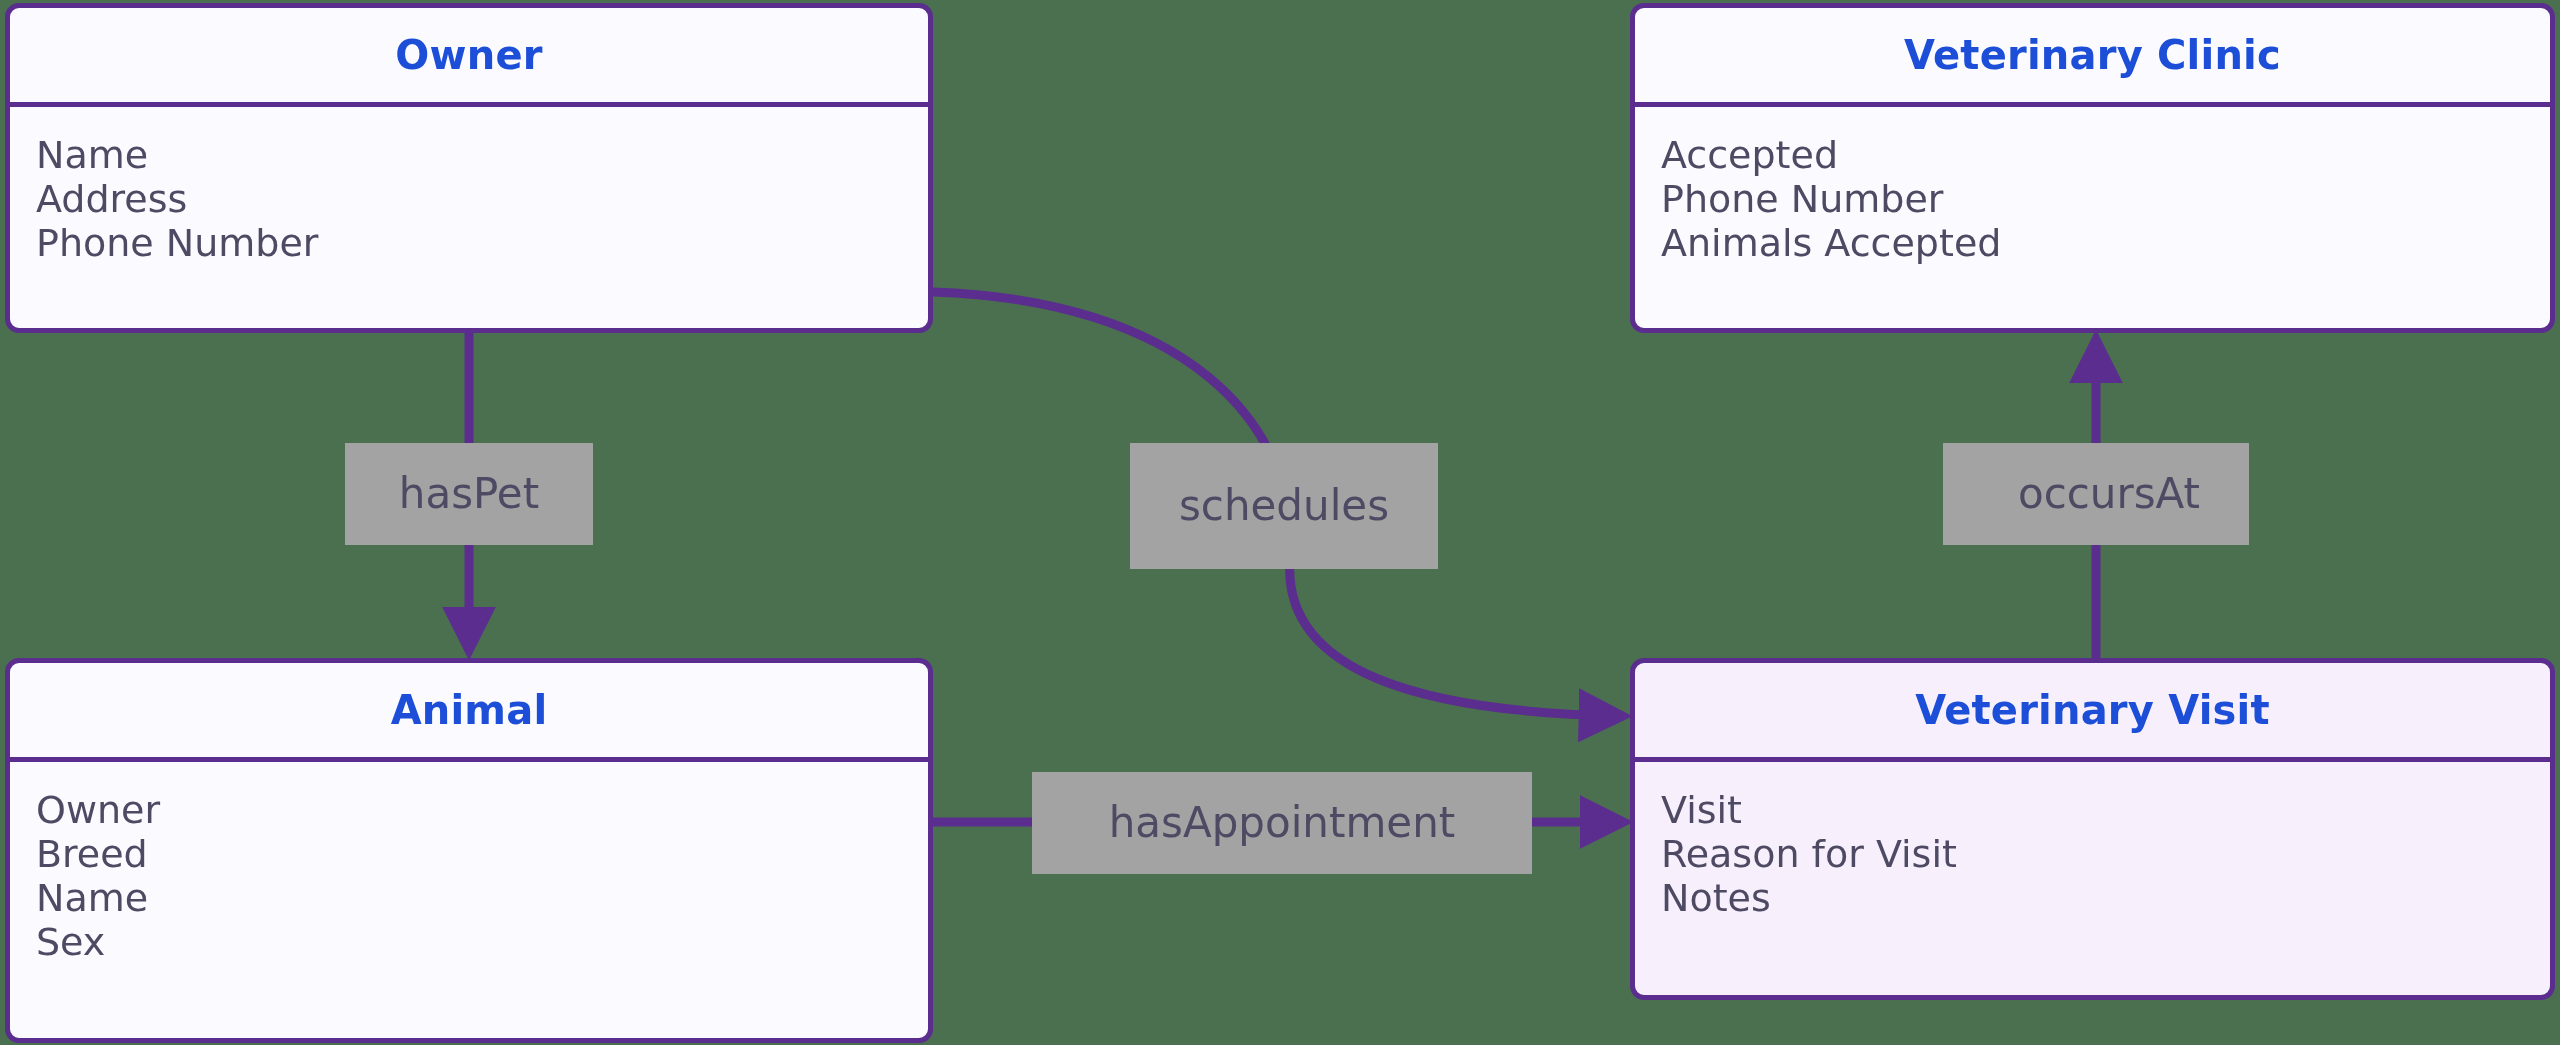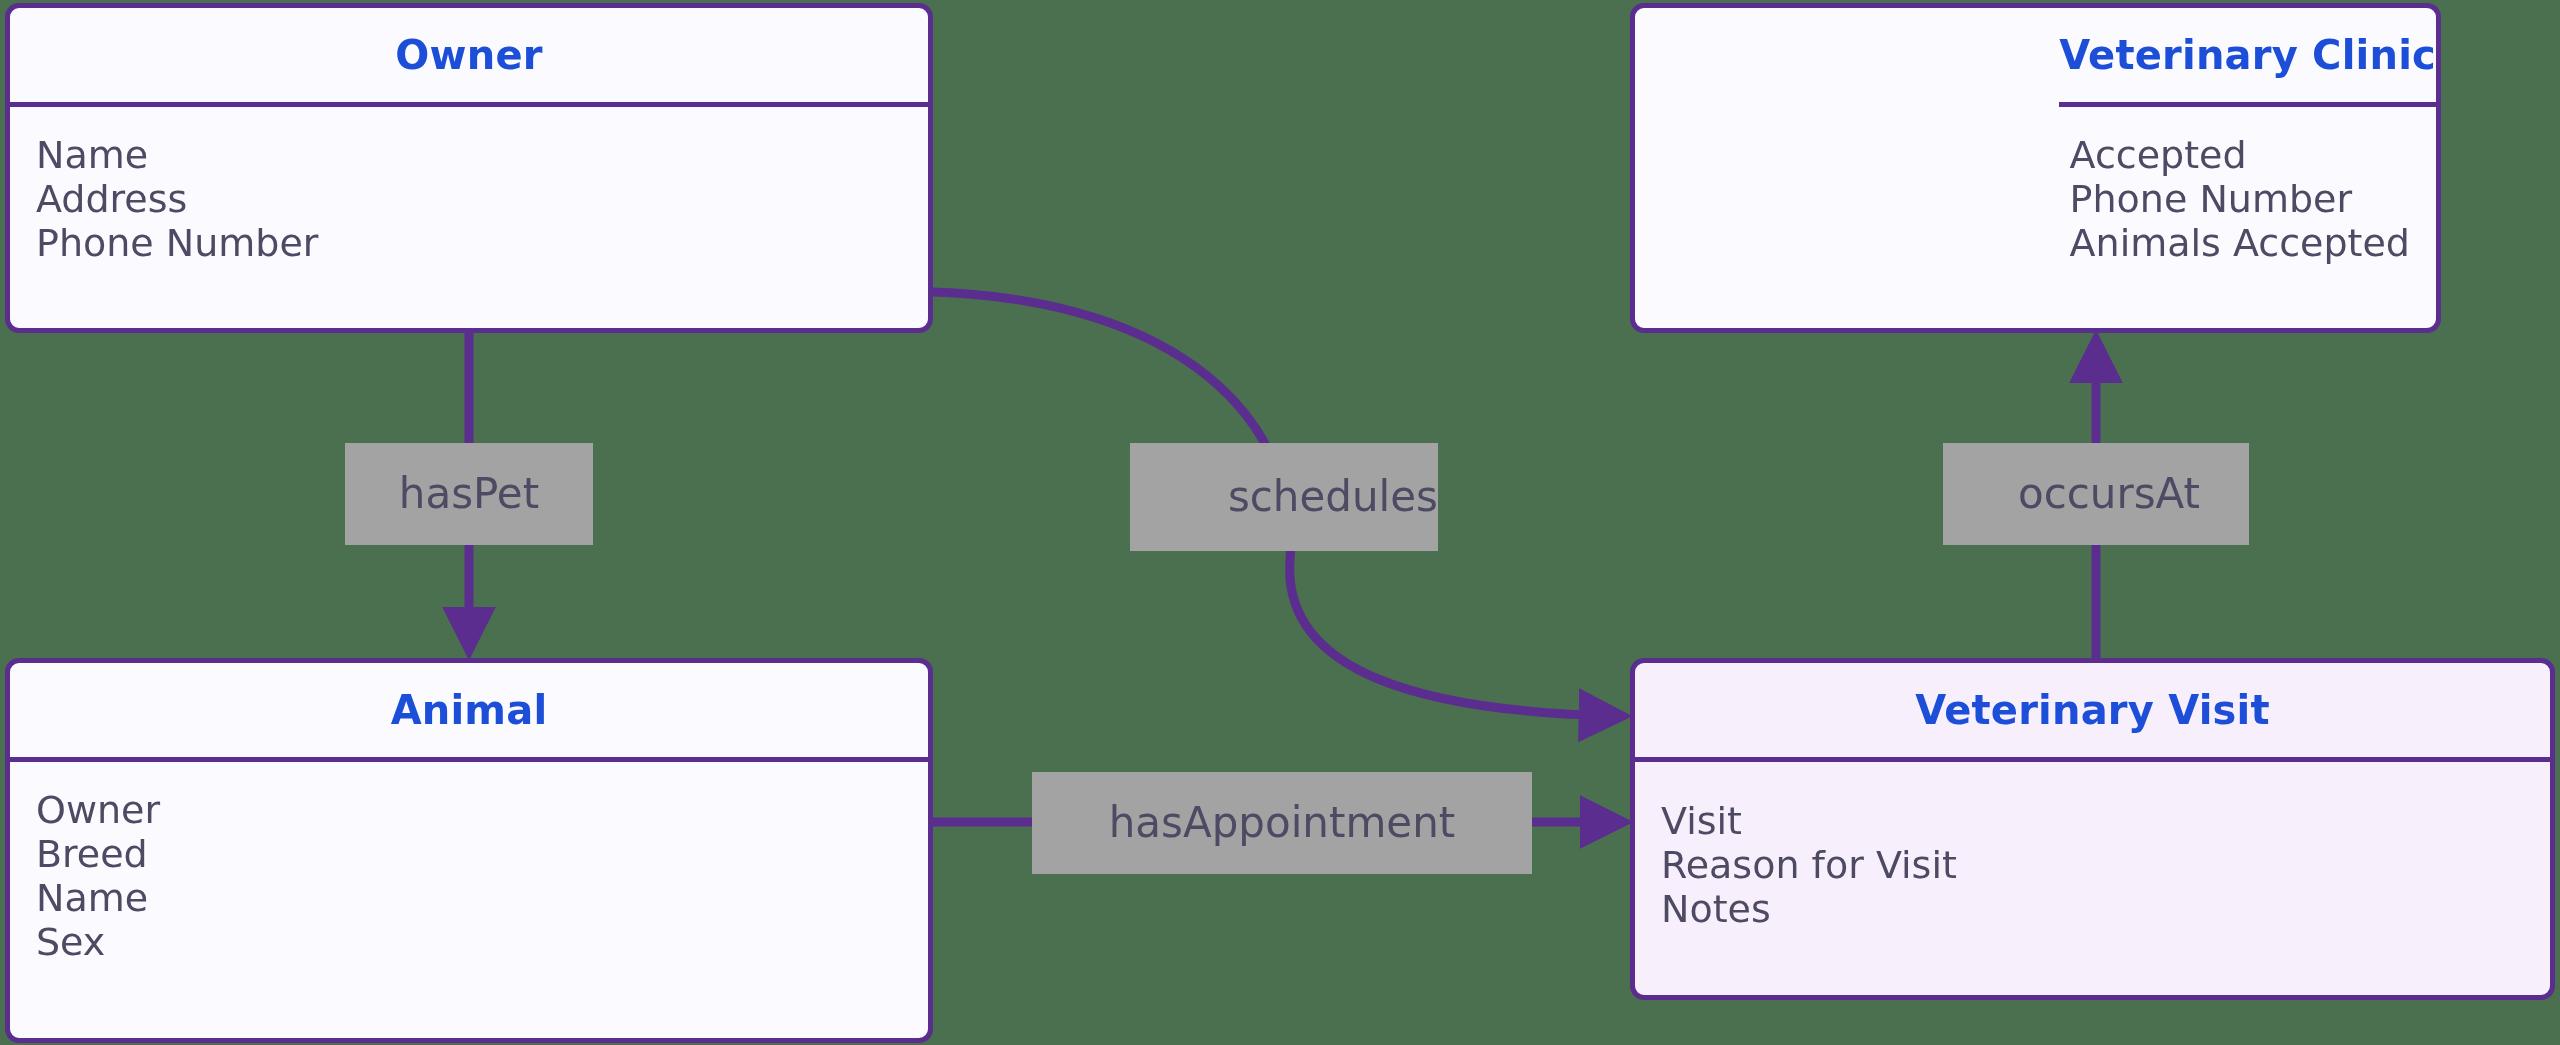--- a/index.html
+++ b/index.html
@@ -36,21 +36,20 @@
     box-sizing: border-box;
     border: 5px solid #5b2d8e;
     border-radius: 14px;
     background: #fafaff;
     overflow: hidden;
     display: flex;
     flex-direction: column;
   }
   .entity.accent {
     background: #f7f0fc;
-    gap: 11px;
   }
   .entity-header {
     height: 99px;
     flex: 0 0 99px;
     border-bottom: 5px solid #5b2d8e;
     display: flex;
     align-items: center;
     justify-content: center;
     box-sizing: border-box;
   }
@@ -123,21 +122,21 @@
     <div class="entity-header">
       <div class="entity-title">Owner</div>
     </div>
     <div class="entity-body">
       <div class="attr">Name</div>
       <div class="attr">Address</div>
       <div class="attr">Phone Number</div>
     </div>
   </div>
 
-  <div class="entity" style="left:1630px; top:3px; width:811px; height:330px;align-items:flex-end;">
+  <div class="entity" style="left:1630px; top:3px; width:925px; height:330px;">
     <div class="entity-header">
       <div class="entity-title">Veterinary Clinic</div>
     </div>
     <div class="entity-body">
       <div class="attr">Accepted</div>
       <div class="attr">Phone Number</div>
       <div class="attr">Animals Accepted</div>
     </div>
   </div>
 
@@ -161,21 +160,21 @@
       <div class="attr">Visit</div>
       <div class="attr">Reason for Visit</div>
       <div class="attr">Notes</div>
     </div>
   </div>
 
   <div class="rel-label" style="left:345px; top:443px; width:248px; height:102px;">
     <span class="rel-label-text">hasPet</span>
   </div>
 
-  <div class="rel-label" style="left:1130px; top:443px; width:308px; height:108px;justify-content:flex-end;">
+  <div class="rel-label" style="left:1130px; top:443px; width:308px; height:126px;">
     <span class="rel-label-text">schedules</span>
   </div>
 
   <div class="rel-label" style="left:1943px; top:443px; width:306px; height:102px;padding-left:26px;">
     <span class="rel-label-text">occursAt</span>
   </div>
 
   <div class="rel-label" style="left:1032px; top:772px; width:500px; height:102px;">
     <span class="rel-label-text">hasAppointment</span>
   </div>

